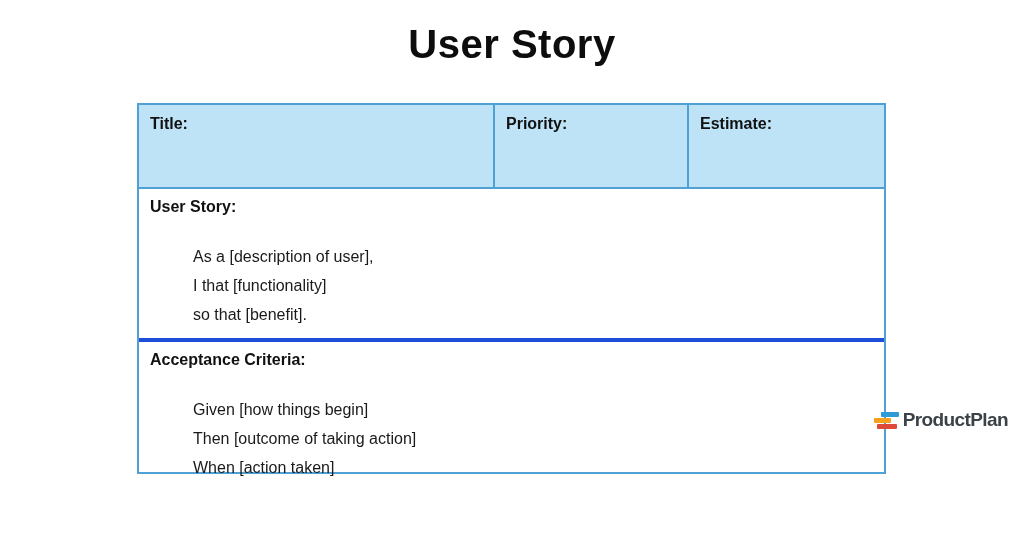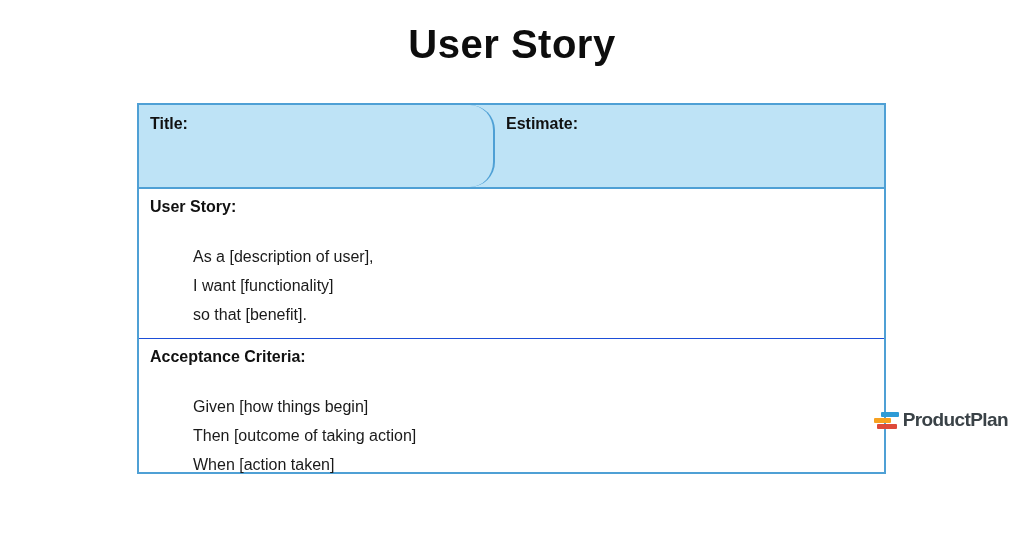--- a/index.html
+++ b/index.html
@@ -37,30 +37,29 @@
     height: 84px;
     background: #bee3f6;
     border-bottom: 2px solid #4fa0d5;
     flex: none;
   }
   .cell {
     padding: 10px 11px;
     font-size: 16px;
     font-weight: bold;
     color: #111111;
-    border-radius: 25px;
   }
   .cell-title    { width: 356px; border-right: 2px solid #4fa0d5; }
   .cell-priority { width: 194px; border-right: 2px solid #4fa0d5; }
   .cell-estimate { flex: 1; }
   .section {
     padding: 9px 11px;
     flex: 1;
   }
-  .section-user-story { border-bottom: 1px solid #1d4ed8; }
+  .section-user-story { border-bottom: 4px solid #1d4ed8; }
   .section-heading {
     font-size: 16px;
     font-weight: bold;
     color: #111111;
     margin-bottom: 26px;
   }
   .section-line {
     font-size: 16px;
     color: #1a1a1a;
     line-height: 29px;
@@ -96,29 +95,32 @@
 <div class="page">
 
   <h1 class="title">User Story</h1>
 
   <div class="story-table">
 
     <div class="header-row">
       <div class="cell cell-title">
         <span>Title:</span>
       </div>
+      <div class="cell cell-priority">
+        <span>Priority:</span>
+      </div>
       <div class="cell cell-estimate">
         <span>Estimate:</span>
       </div>
     </div>
 
     <div class="section section-user-story">
       <div class="section-heading">User Story:</div>
       <div class="section-line">As a [description of user],</div>
-      <div class="section-line">I want [functionality]</div>
+      <div class="section-line">I that [functionality]</div>
       <div class="section-line">so that [benefit].</div>
     </div>
 
     <div class="section section-acceptance">
       <div class="section-heading">Acceptance Criteria:</div>
       <div class="section-line">Given [how things begin]</div>
       <div class="section-line">Then [outcome of taking action]</div>
       <div class="section-line">When [action taken]</div>
     </div>
 

